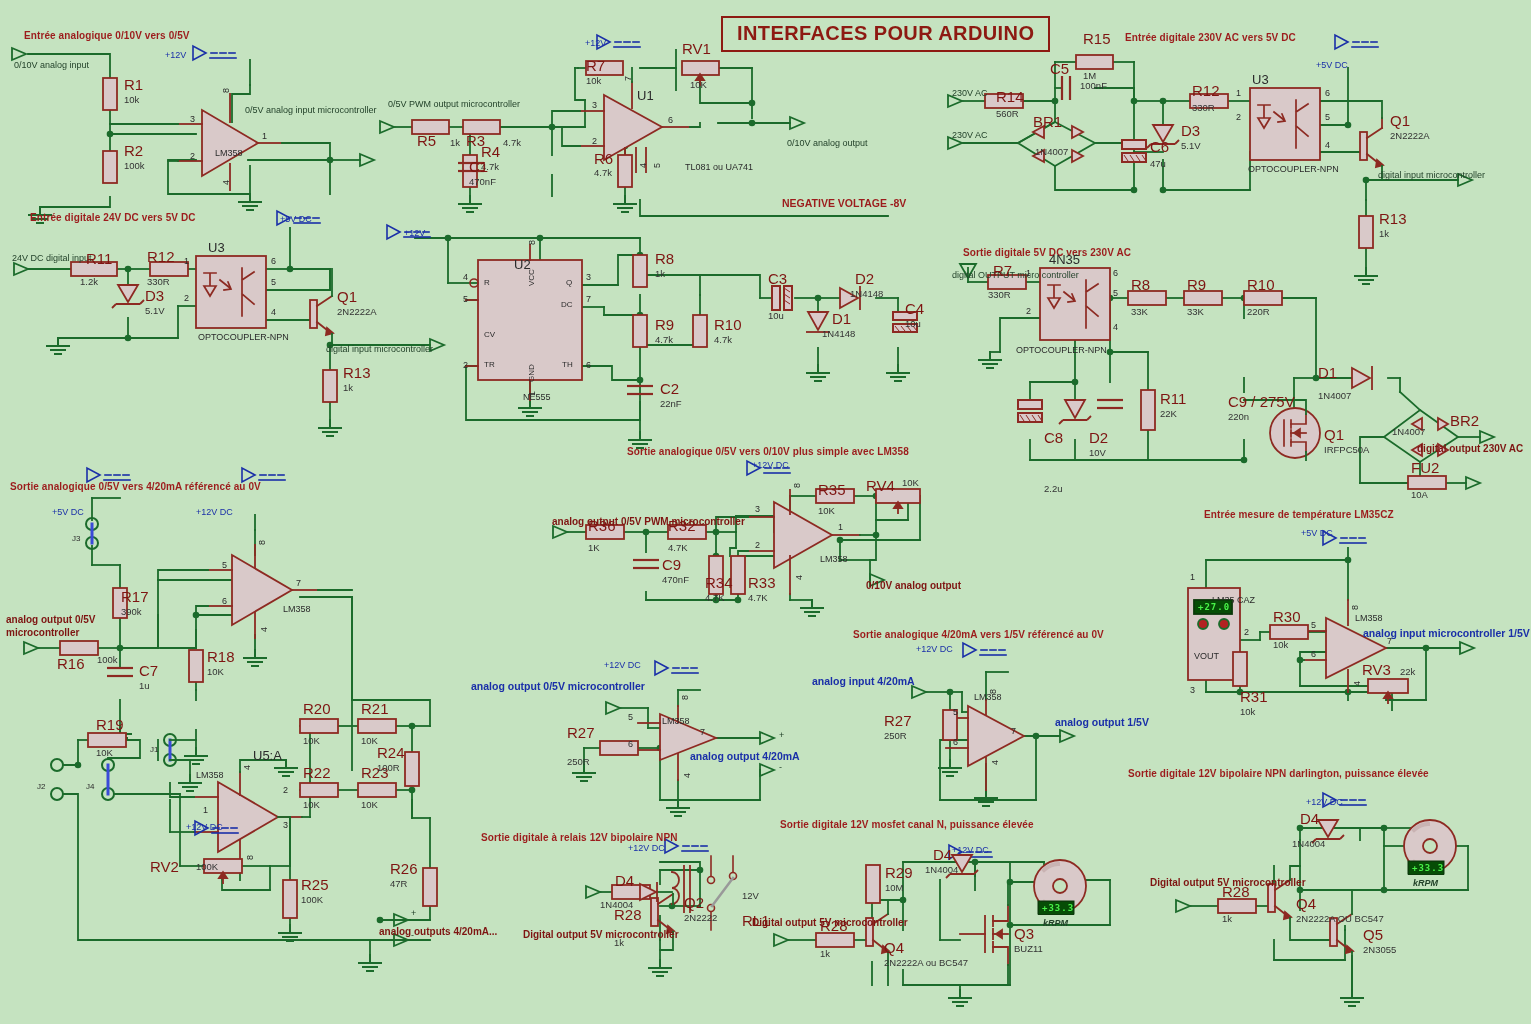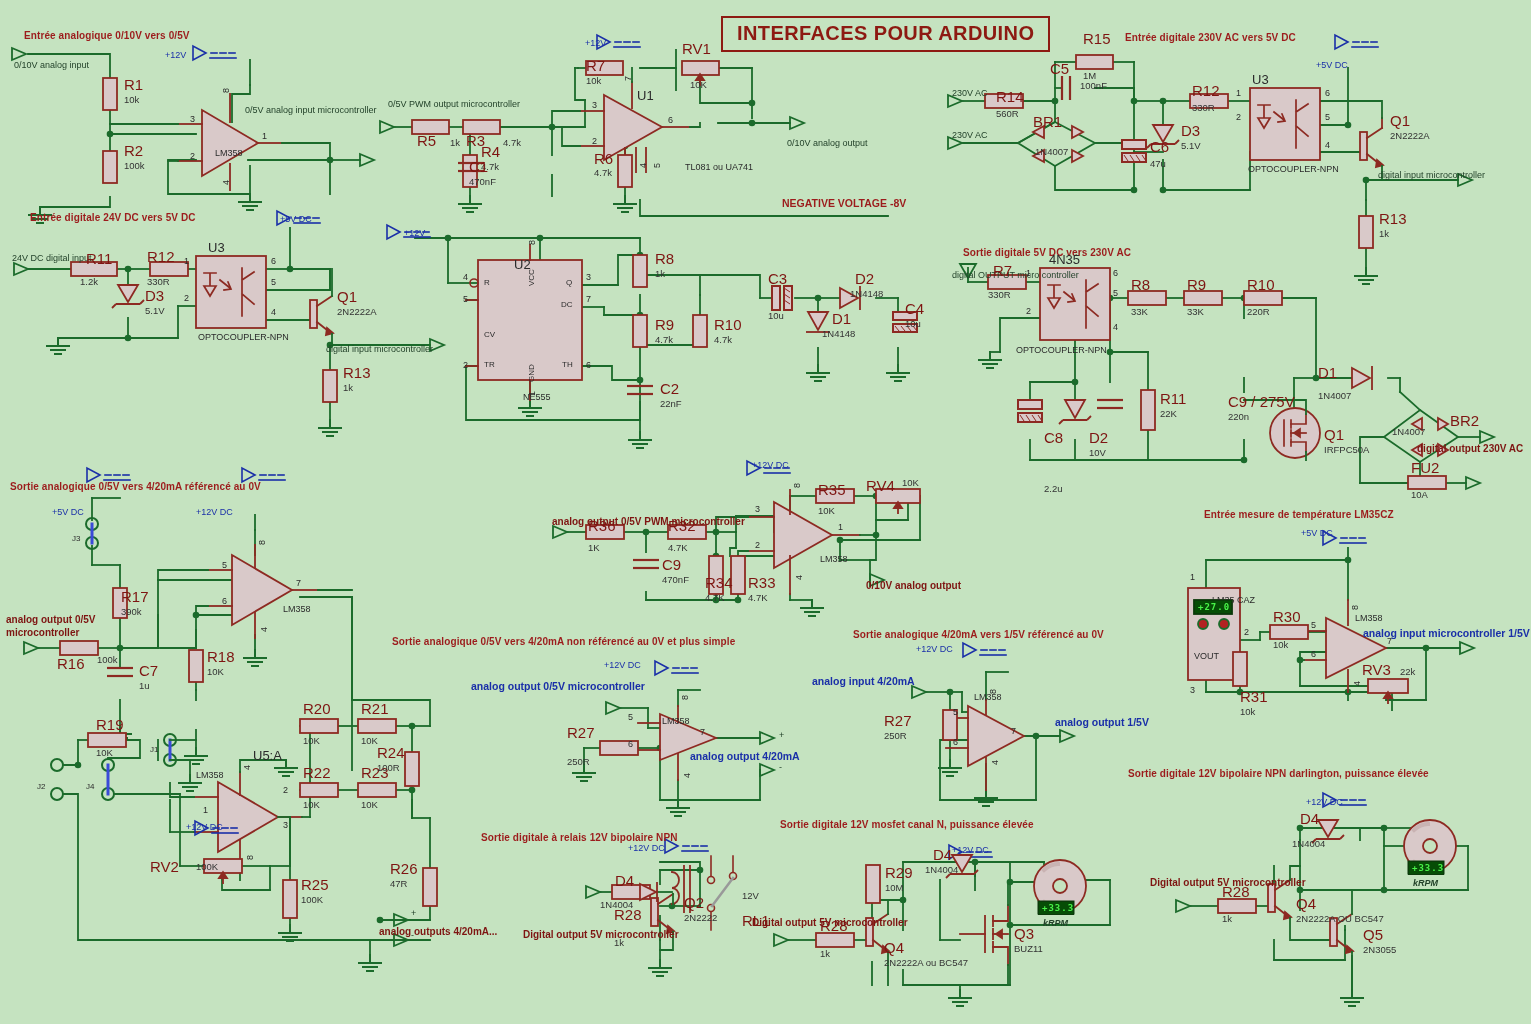--- a/index.html
+++ b/index.html
@@ -957,23 +957,23 @@
   <rect x="1038" y="901" width="36" height="13" fill="#064d06" stroke="#0a3a0a"></rect>
   <rect x="1408" y="861" width="36" height="13" fill="#064d06" stroke="#0a3a0a"></rect>
 </svg>
 
 <div class="banner" style="left:721px;top:16px;">INTERFACES POUR ARDUINO</div>
 
 <div class="t sec-title" style="left:24px;top:30px;">Entrée analogique 0/10V vers 0/5V</div>
 <div class="t sec-title" style="left:1125px;top:32px;">Entrée digitale 230V AC vers 5V DC</div>
 <div class="t sec-title" style="left:20px;top:212px;margin-left:10px;">Entrée digitale 24V DC vers 5V DC</div>
 <div class="t sec-title" style="left:963px;top:247px;">Sortie digitale 5V DC vers 230V AC</div>
+<div class="t sec-title" style="left:627px;top:446px;">Sortie analogique 0/5V vers 0/10V plus simple avec LM358</div>
 <div class="t sec-title" style="left:10px;top:481px;">Sortie analogique 0/5V vers 4/20mA référencé au 0V</div>
 <div class="t sec-title" style="left:1204px;top:509px;">Entrée mesure de température LM35CZ</div>
-<div class="t sec-title" style="left:392px;top:636px;">Sortie analogique 0/5V vers 4/20mA non référencé au 0V et plus simple</div>
 <div class="t sec-title" style="left:853px;top:629px;">Sortie analogique 4/20mA vers 1/5V référencé au 0V</div>
 <div class="t sec-title" style="left:1128px;top:768px;">Sortie digitale 12V bipolaire NPN darlington, puissance élevée</div>
 <div class="t sec-title" style="left:481px;top:832px;">Sortie digitale à relais 12V bipolaire NPN</div>
 <div class="t sec-title" style="left:780px;top:819px;">Sortie digitale 12V mosfet canal N, puissance élevée</div>
 
 <div class="t neg" style="left:782px;top:197px;">NEGATIVE VOLTAGE -8V</div>
 
 <div class="t dk" style="left:14px;top:60px;">0/10V analog input</div>
 <div class="t rname" style="left:124px;top:76px;">R1</div>
 <div class="t rval" style="left:124px;top:94px;">10k</div>

